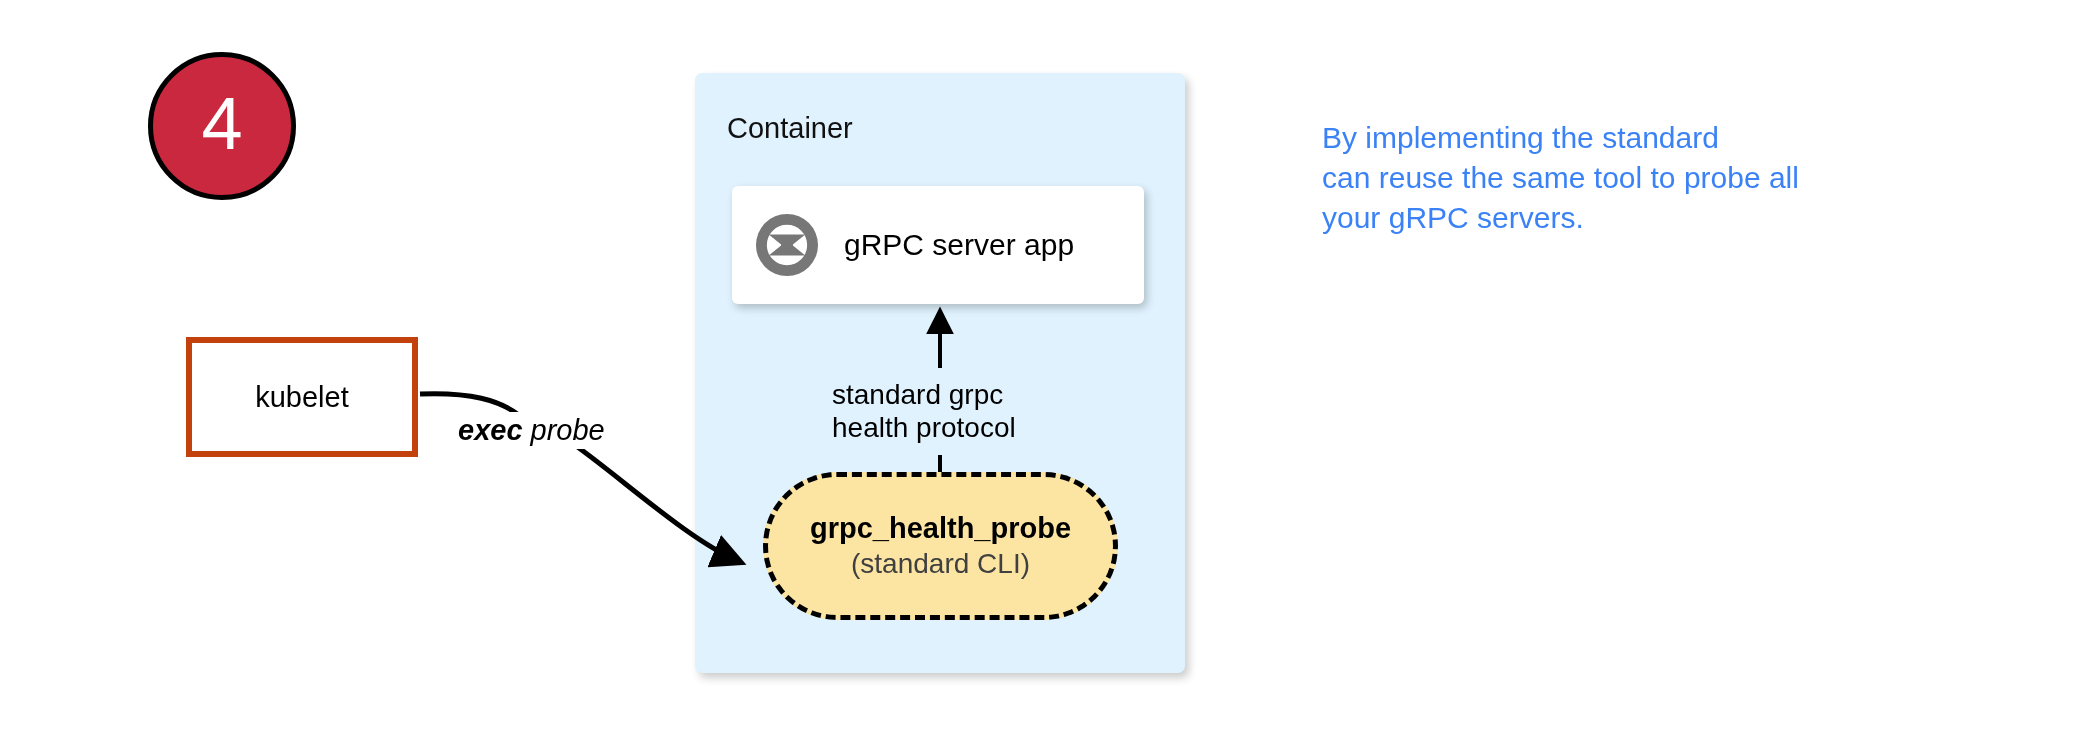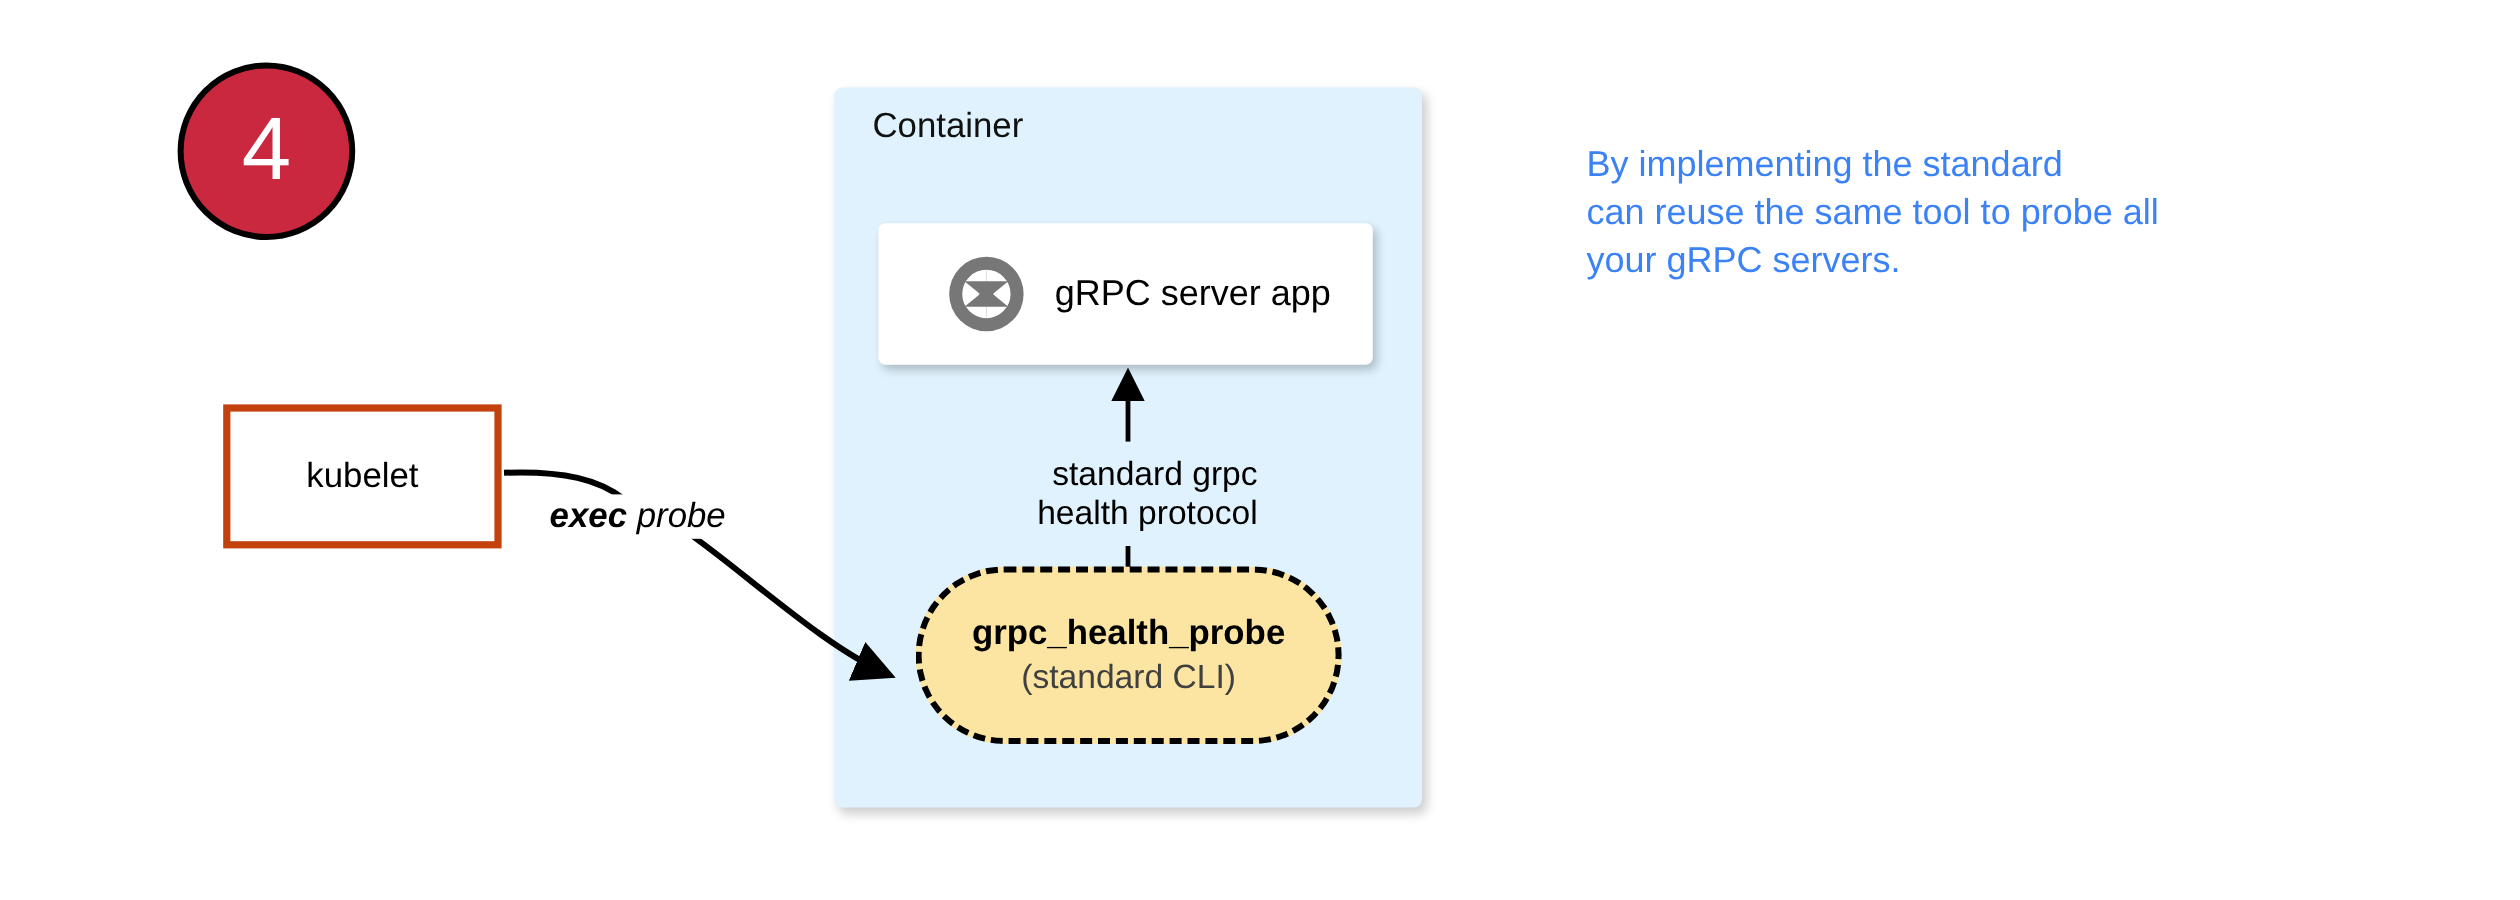--- a/index.html
+++ b/index.html
@@ -55,39 +55,38 @@
     top: 73px;
     width: 490px;
     height: 600px;
     background: #DFF2FD;
     border-radius: 7px;
     box-shadow: 4px 5px 9px rgba(0,0,0,0.20);
   }
   .container-label {
     position: absolute;
     left: 727px;
-    top: 88px;
+    top: 111px;
     font-size: 29px;
     line-height: 1.2;
     color: #111111;
   }
 
   
   .server-card {
     position: absolute;
     left: 732px;
     top: 186px;
     width: 412px;
     height: 118px;
     background: #ffffff;
     border-radius: 6px;
     box-shadow: 3px 4px 8px rgba(0,0,0,0.22);
     display: flex;
     align-items: center;
-    justify-content: center;
   }
   .aperture-icon {
     width: 66px;
     height: 66px;
     margin-left: 22px;
     flex: 0 0 auto;
   }
   .server-card-label {
     margin-left: 24px;
     font-size: 30px;
@@ -129,21 +128,21 @@
   .exec-probe-label b {
     font-weight: bold;
   }
 
   
   .protocol-label {
     position: absolute;
     left: 832px;
     top: 375px;
     width: 216px;
-    text-align: right;
+    text-align: left;
     font-size: 28px;
     line-height: 1.18;
     color: #000000;
     background: #DFF2FD;
     padding: 3px 0;
   }
 
   
   .probe-pill {
     position: absolute;

